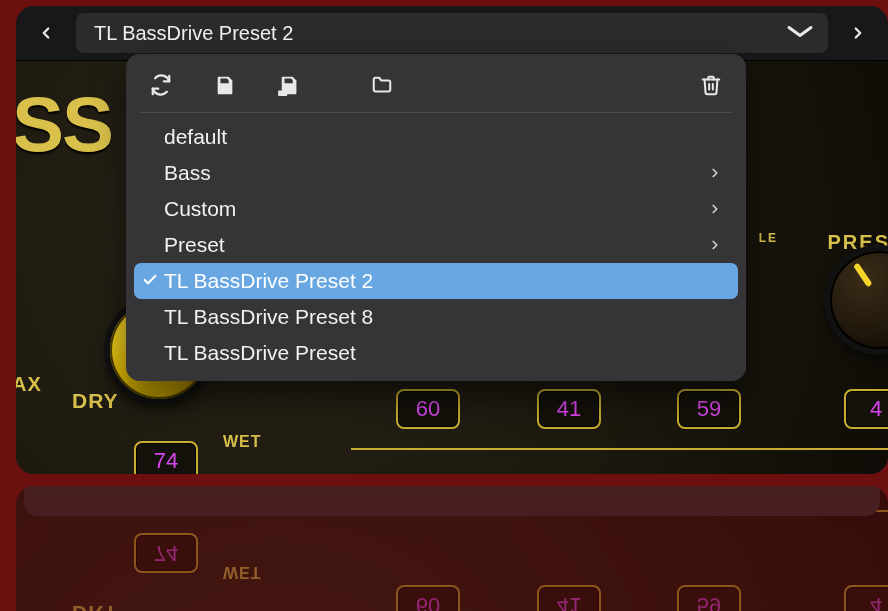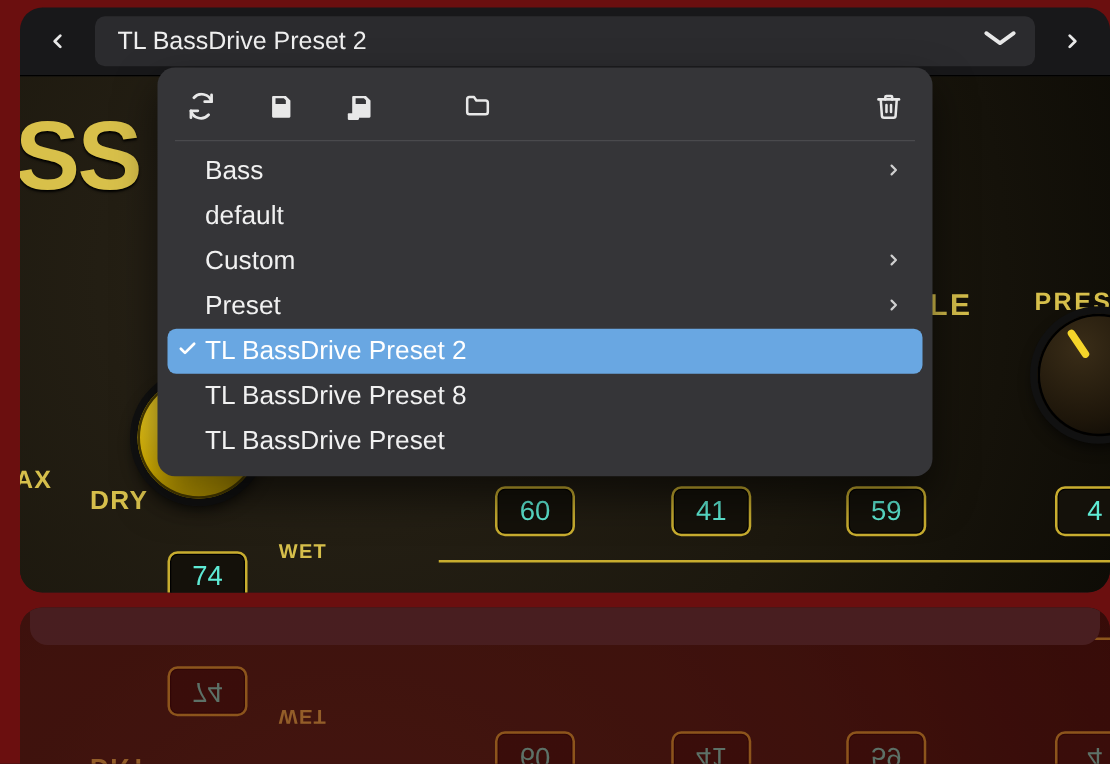--- a/index.html
+++ b/index.html
@@ -112,32 +112,32 @@
     left: 50%; top: 6%;
     width: 6px; height: 26px;
     background: #f5d52a;
     transform-origin: 50% 42px;
     border-radius: 3px;
   }
 
   .knob1 { left: 94px; top: 240px; }
   .knobR { right: -40px; top: 190px; }
 
-  .le-label { right: 110px; top: 170px; color:#d6bf4b; font-size:24px; font-weight:700; letter-spacing:2px; position:absolute;margin-left:32px;}
+  .le-label { right: 110px; top: 170px; color:#d6bf4b; font-size:12px; font-weight:700; letter-spacing:2px; position:absolute;margin-left:32px;}
   .pres-label { right: -2px; top: 170px; color:#d6bf4b; font-size:20px; font-weight:700; letter-spacing:2px; position:absolute;}
 
   .value-box {
     position: absolute;
     height: 40px;
     min-width: 64px;
     padding: 0 16px;
     border: 2px solid #c8ad2f;
     border-radius: 8px;
     background: #14110a;
-    color: #5eead4;
+    color: #d946ef;
     font-size: 22px;
     display: flex;
     align-items: center;
     justify-content: center;
     box-shadow: 0 0 0 1px #000 inset;
   }
   .vb1 { left: 118px; top: 380px; align-items: center; }
   .vb2 { left: 380px; top: 328px; }
   .vb3 { left: 521px; top: 328px; }
   .vb4 { left: 661px; top: 328px; }
@@ -314,31 +314,31 @@
           <path d="M19 6l-1 14a2 2 0 0 1-2 2H8a2 2 0 0 1-2-2L5 6"></path>
           <path d="M10 11v6"></path>
           <path d="M14 11v6"></path>
           <path d="M9 6V4a1 1 0 0 1 1-1h4a1 1 0 0 1 1 1v2"></path>
         </svg>
     </span>
   </div>
 
   <div class="menu-list">
     <div class="menu-item">
+      <span>default</span>
+    </div>
+    <div class="menu-item">
       <span>Bass</span>
       <span class="chev-r">
         <svg width="14" height="14" viewBox="0 0 24 24" fill="none" stroke="currentColor" stroke-width="3" stroke-linecap="round" stroke-linejoin="round">
             <polyline points="9 18 15 12 9 6"></polyline>
           </svg>
       </span>
     </div>
     <div class="menu-item">
-      <span>default</span>
-    </div>
-    <div class="menu-item">
       <span>Custom</span>
       <span class="chev-r">
         <svg width="14" height="14" viewBox="0 0 24 24" fill="none" stroke="currentColor" stroke-width="3" stroke-linecap="round" stroke-linejoin="round">
             <polyline points="9 18 15 12 9 6"></polyline>
           </svg>
       </span>
     </div>
     <div class="menu-item">
       <span>Preset</span>
       <span class="chev-r">

